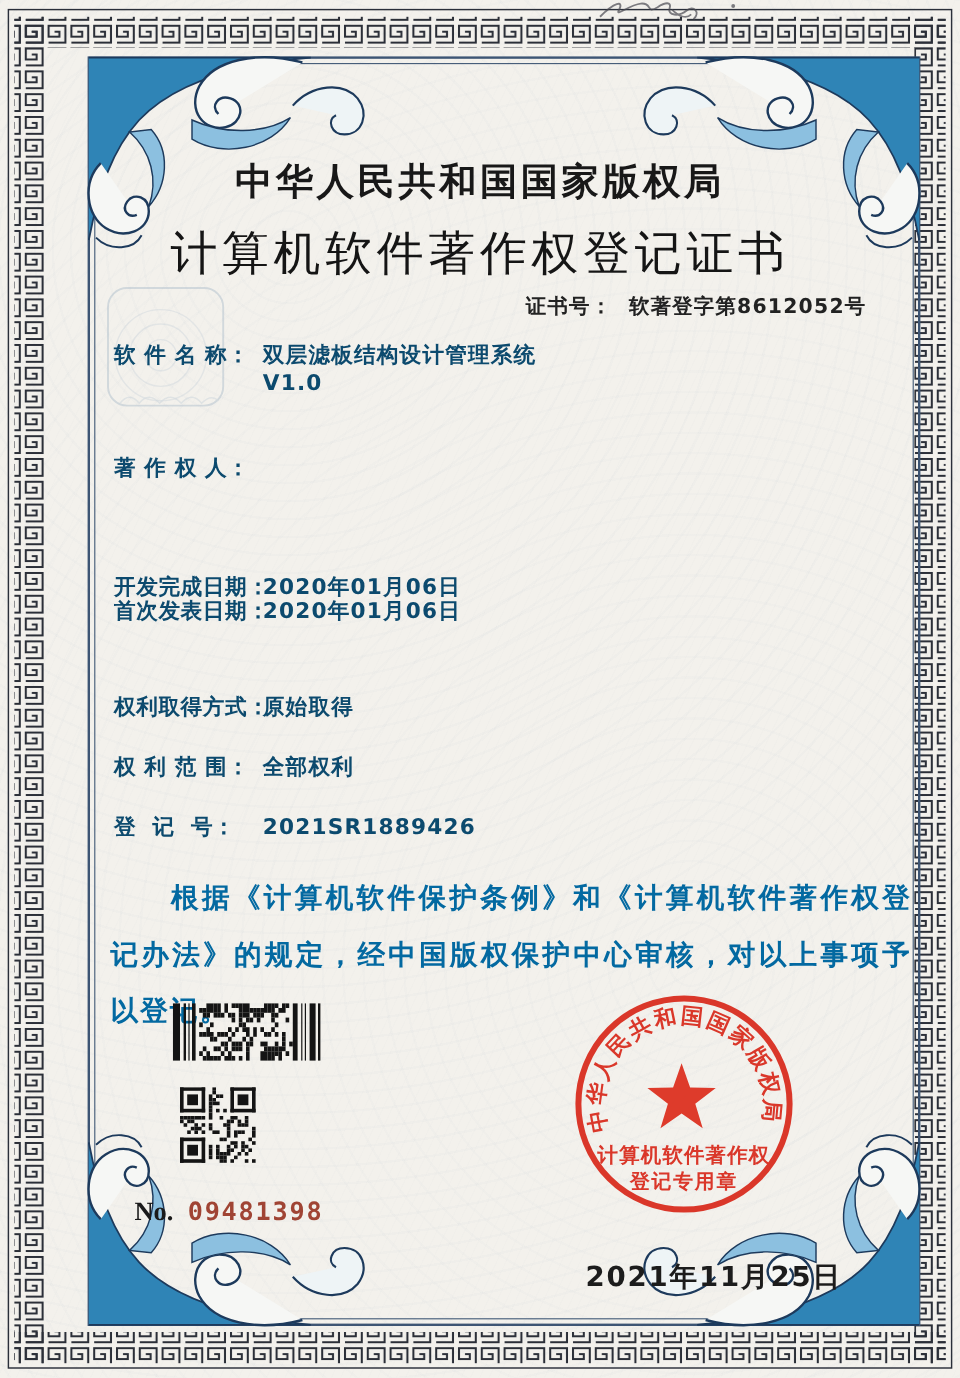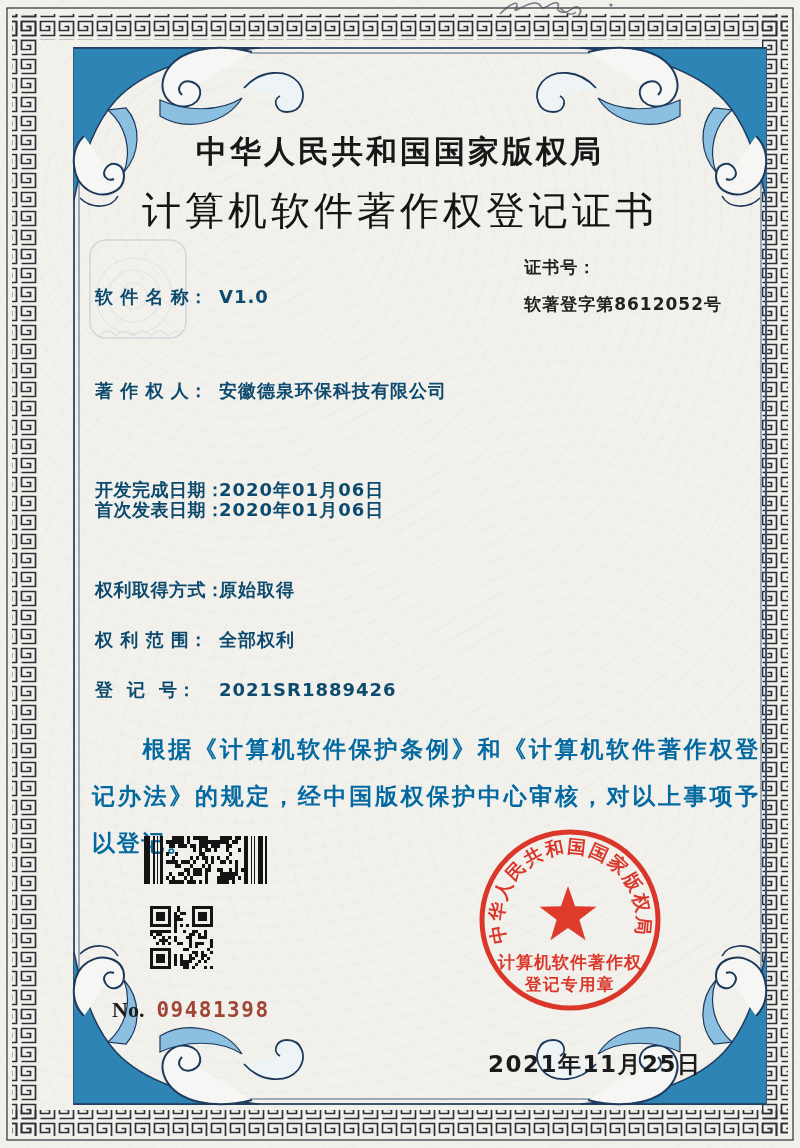--- a/index.html
+++ b/index.html
@@ -19,22 +19,22 @@
     left:0;right:0;top:131px;text-align:center;
     font-family:"Liberation Serif","DejaVu Serif",serif;
     font-size:31px;font-weight:700;letter-spacing:3px;color:#181818;z-index:2;
   }
   .title-cert{
     left:0;right:0;top:184px;text-align:center;
     font-family:"Liberation Serif","DejaVu Serif",serif;
     font-size:39px;font-weight:400;letter-spacing:4px;color:#151515;z-index:2;
   }
   .certno{
-    right:78px;top:256px;z-index:2;font-size:17px;font-weight:700;color:#222;
-    display:flex;gap:14px;letter-spacing:1px;flex-direction:column;
+    right:78px;top:244px;z-index:2;font-size:17px;font-weight:700;color:#222;
+    display:flex;gap:14px;letter-spacing:1px;
   }
   .frow{
     position:absolute;left:95px;z-index:2;display:flex;
     font-size:18px;font-weight:700;color:#0c4a6e;line-height:1.25;
   }
   .frow .lbl{width:124px;white-space:pre;letter-spacing:0.5px;flex:none;}
   .frow .val{letter-spacing:1px;}
   .r-name{top:286px;}
   .r-owner{top:380px;}
   .r-dev{top:479px;}
@@ -127,26 +127,26 @@
 <div class="abs title-cert">计算机软件著作权登记证书</div>
 
 <div class="abs certno">
   <span>证书号：</span>
   <span>软著登字第8612052号</span>
 </div>
 
 <div class="frow r-name">
   <span class="lbl">软 件 名 称：</span>
   <span class="val">
+    <div>双层滤板结构设计管理系统</div>
     <div>V1.0</div>
   </span>
 </div>
 <div class="frow r-owner">
   <span class="lbl">著 作 权 人：</span>
-  <span class="val">安徽德泉环保科技有限公司</span>
 </div>
 <div class="frow r-dev">
   <span class="lbl">开发完成日期：</span>
   <span class="val">2020年01月06日</span>
 </div>
 <div class="frow r-pub">
   <span class="lbl">首次发表日期：</span>
   <span class="val">2020年01月06日</span>
 </div>
 <div class="frow r-method">

